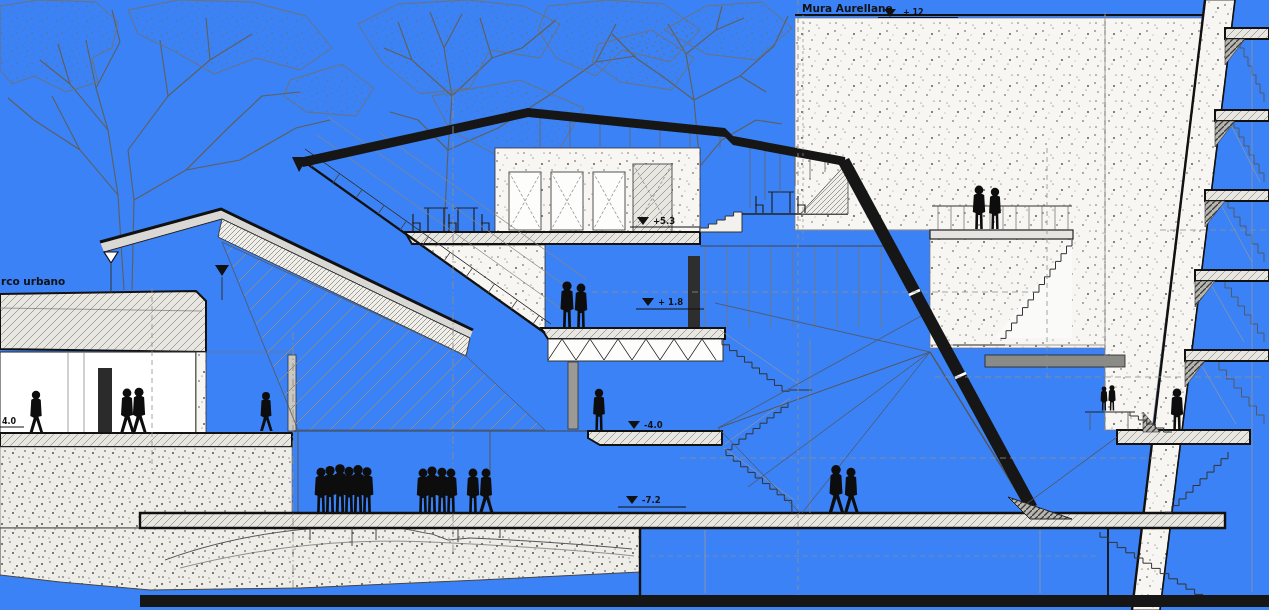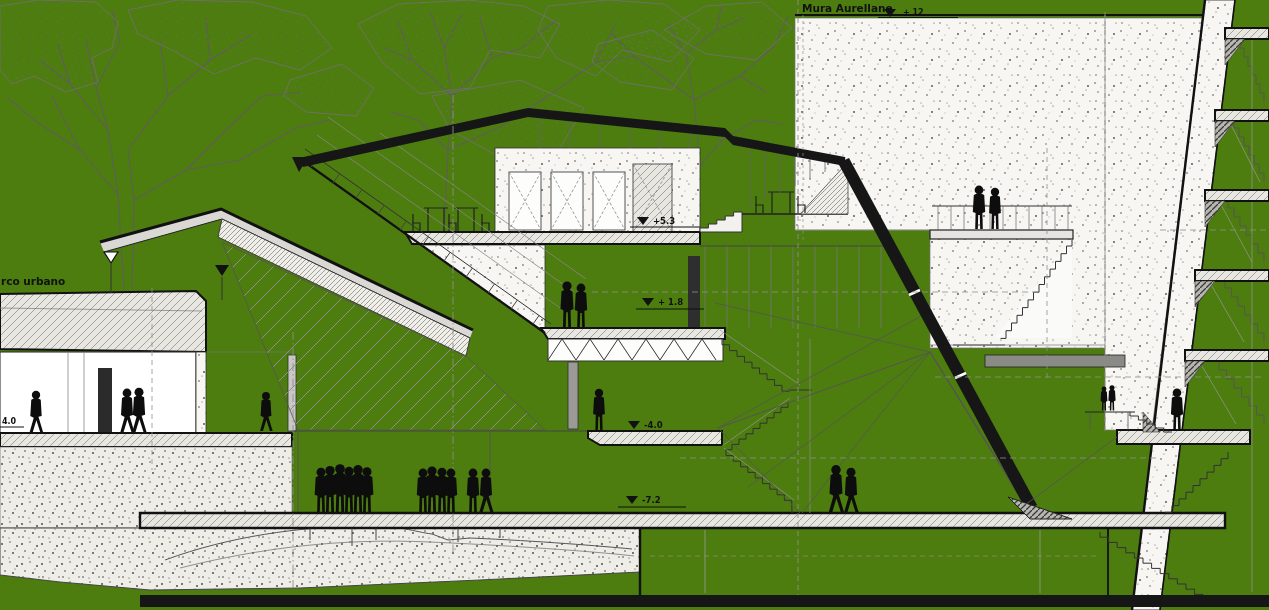--- a/index.html
+++ b/index.html
@@ -1,16 +1,16 @@
 <!DOCTYPE html>
 <html><head>
 <meta charset="utf-8">
 <style>
   html,body{margin:0;padding:0;background:#ffffff;}
-  .stage{position:relative;width:1269px;height:610px;overflow:hidden;background:#4d7c0f;}
+  .stage{position:relative;width:1269px;height:610px;overflow:hidden;background:#3b82f6;}
   svg{display:block;}
   .lbl{font:700 10.5px "DejaVu Sans", sans-serif; fill:#111;}
   .elev{font:700 8.5px "DejaVu Sans", sans-serif; fill:#111;}
   .elev-sm{font:700 8px "DejaVu Sans", sans-serif; fill:#111;}
 </style>
 </head>
 <body>
 
 <div class="stage">
 <svg width="1269" height="610" viewBox="0 0 1269 610" xmlns="http://www.w3.org/2000/svg">

